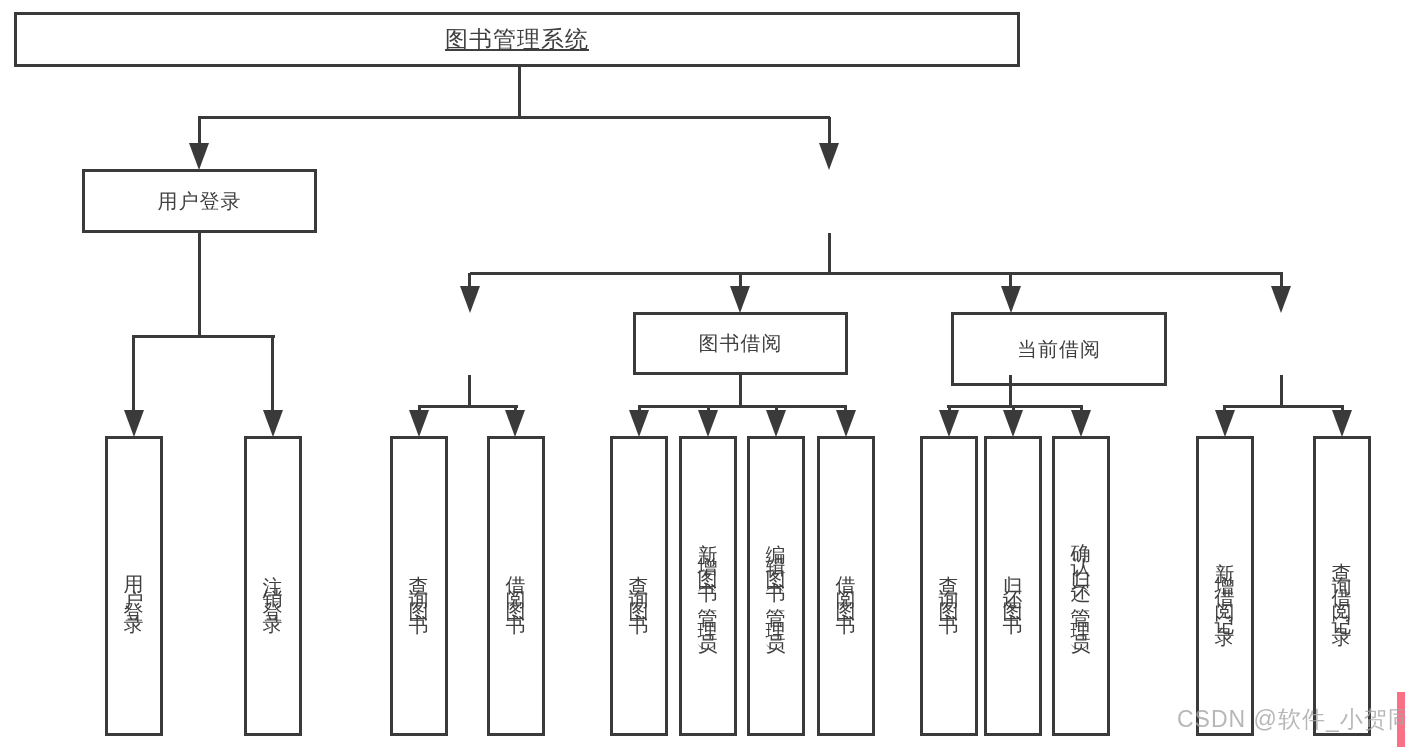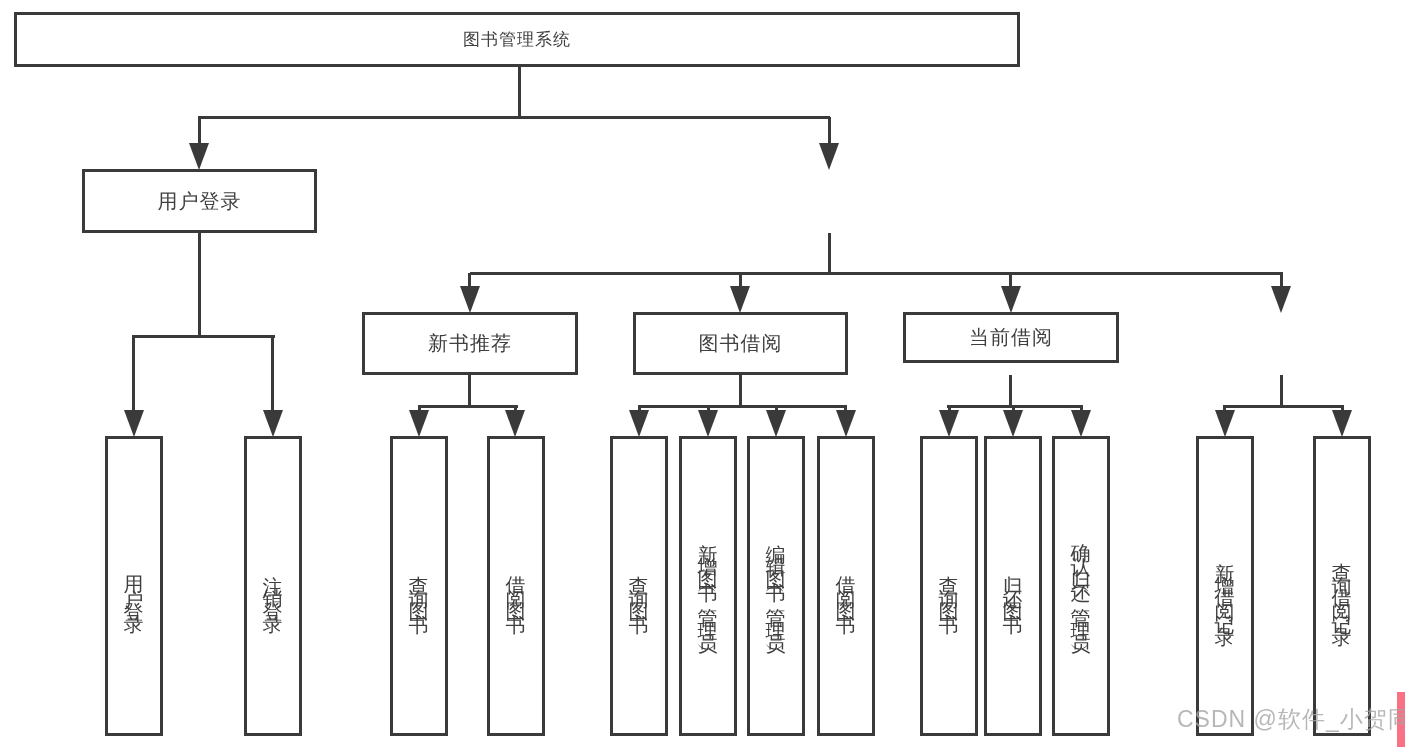--- a/index.html
+++ b/index.html
@@ -19,21 +19,21 @@
   .box{
     position:absolute;
     box-sizing:border-box;
     border:3px solid var(--line);
     background:#fff;
     display:flex;align-items:center;justify-content:center;
     font-size:20px;
     color:var(--text);
     letter-spacing:1px;
   }
-  .rootbox{font-size:17px;}
+  .rootbox{font-size:23px;text-decoration:underline;}
   .vbox{top:436px;width:58px;height:300px;}
   .vbox .vtext{
     writing-mode:vertical-rl;
     text-orientation:mixed;
     letter-spacing:13px;
     font-size:20px;
     line-height:1;
     white-space:nowrap;
   }
   .ln{position:absolute;background:var(--line);}
@@ -91,27 +91,24 @@
   <div class="ln" style="left:470px;top:272px;width:813px;height:3px;"></div>
   <div class="ln" style="left:468px;top:273px;width:3px;height:16px;"></div>
   <div class="ah" style="left:460px;top:286px;"></div>
   <div class="ln" style="left:739px;top:273px;width:3px;height:16px;"></div>
   <div class="ah" style="left:730px;top:286px;"></div>
   <div class="ln" style="left:1009px;top:273px;width:3px;height:16px;"></div>
   <div class="ah" style="left:1001px;top:286px;"></div>
   <div class="ln" style="left:1280px;top:273px;width:3px;height:16px;"></div>
   <div class="ah" style="left:1271px;top:286px;"></div>
 
-  <div class="box" style="left:362px;top:312px;width:216px;height:63px;">
-    <span>新书推荐</span>
-  </div>
   <div class="box" style="left:633px;top:312px;width:215px;height:63px;">
     <span>图书借阅</span>
   </div>
-  <div class="box" style="left:903px;top:312px;width:216px;height:51px;">
+  <div class="box" style="left:951px;top:312px;width:216px;height:74px;">
     <span>当前借阅</span>
   </div>
 
   <div class="ln" style="left:468px;top:375px;width:3px;height:32px;"></div>
   <div class="ln" style="left:739px;top:375px;width:3px;height:32px;"></div>
   <div class="ln" style="left:1009px;top:375px;width:3px;height:32px;"></div>
   <div class="ln" style="left:1280px;top:375px;width:3px;height:32px;"></div>
 
   <div class="ln" style="left:418px;top:405px;width:100px;height:3px;"></div>
   <div class="ln" style="left:638px;top:405px;width:209px;height:3px;"></div>

